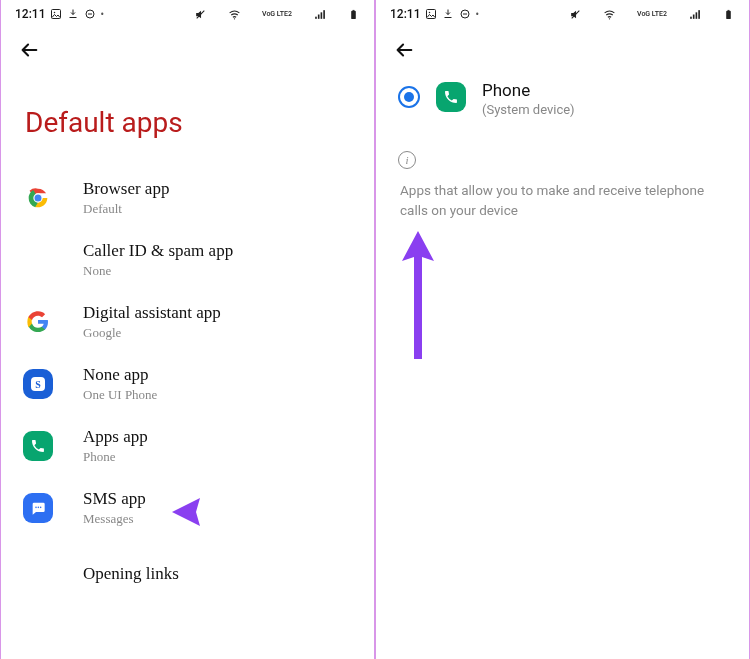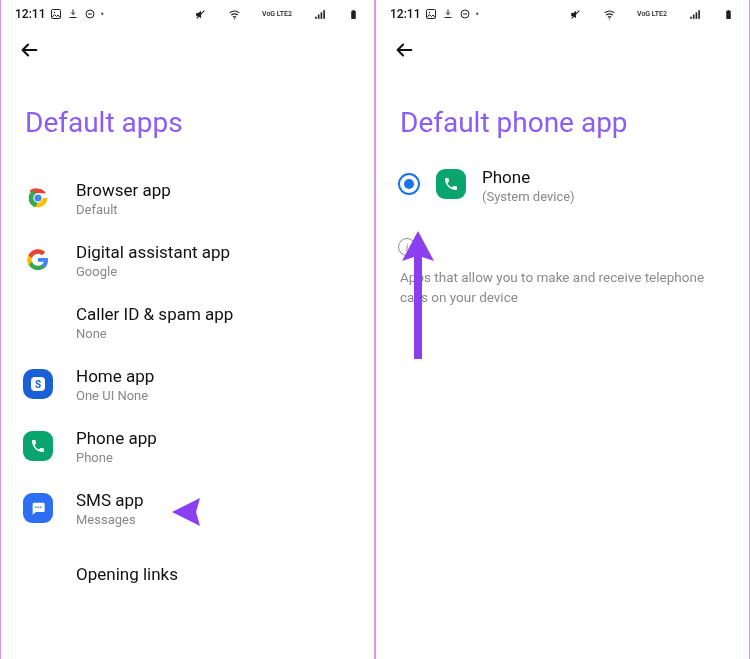--- a/index.html
+++ b/index.html
@@ -42,34 +42,35 @@
   }
   .back-btn {
     width: 32px; height: 32px;
     display: flex; align-items:center; justify-content:center;
     color:#111;
     cursor:pointer;
   }
   .page-title {
     font-size: 28px;
     font-weight: 400;
-    color: #8b5cf6;
+    color: #b91c1c;
     padding: 34px 24px 20px 24px;
     letter-spacing: 0;
   }
   .list {
     padding: 8px 0 0 0;
   }
   .row {
     display: flex;
     align-items: center;
     padding: 12px 22px;
-    gap: 23px;
+    gap: 30px;
     cursor: pointer;
     min-height: 62px;
+    font-family: Liberation Serif, serif;
   }
   .app-icon {
     width: 30px; height: 30px;
     border-radius: 9px;
     display: flex; align-items:center; justify-content:center;
     font-size: 16px;
     font-weight: 700;
     flex-shrink: 0;
   }
   .app-icon.empty { background: transparent; }
@@ -214,60 +215,60 @@
             <circle cx="24" cy="24" r="7" fill="none" stroke="#fff" stroke-width="2"></circle>
           </svg>
       </div>
       <div class="row-text">
         <div class="row-title">Browser app</div>
         <div class="row-sub">Default</div>
       </div>
     </div>
 
     <div class="row">
+      <div class="app-icon empty"></div>
+      <div class="row-text">
+        <div class="row-title">Caller ID &amp; spam app</div>
+        <div class="row-sub">None</div>
+      </div>
+    </div>
+
+    <div class="row">
       <div class="app-icon google-g">
         <svg viewBox="0 0 48 48">
             <path d="M44 24c0-1.4-.1-2.8-.4-4.1H24v7.8h11.3c-.5 2.6-2 4.9-4.3 6.4v5.3h6.9C42 35.4 44 30.1 44 24z" fill="#4285f4"></path>
             <path d="M24 44c5.8 0 10.6-1.9 14.2-5.1l-6.9-5.3c-1.9 1.3-4.4 2.1-7.3 2.1-5.6 0-10.3-3.8-12-8.8H5v5.5C8.5 39.6 15.7 44 24 44z" fill="#34a853"></path>
             <path d="M12 26.9c-.4-1.3-.7-2.7-.7-4.1s.2-2.8.7-4.1v-5.5H5C3.5 16.3 2.7 20 2.7 24s.8 7.7 2.3 10.8L12 26.9z" fill="#fbbc05"></path>
             <path d="M24 11.3c3.1 0 5.9 1.1 8.1 3.2l6.1-6.1C34.6 4.7 29.8 2.7 24 2.7 15.7 2.7 8.5 7.1 5 14.5l7 5.5c1.7-5 6.4-8.7 12-8.7z" fill="#ea4335"></path>
           </svg>
       </div>
       <div class="row-text">
         <div class="row-title">Digital assistant app</div>
         <div class="row-sub">Google</div>
       </div>
     </div>
 
     <div class="row">
-      <div class="app-icon empty"></div>
-      <div class="row-text">
-        <div class="row-title">Caller ID &amp; spam app</div>
-        <div class="row-sub">None</div>
-      </div>
-    </div>
-
-    <div class="row">
       <div class="app-icon blue-square">
         <div class="inner">S</div>
       </div>
       <div class="row-text">
-        <div class="row-title">Home app</div>
-        <div class="row-sub">One UI None</div>
+        <div class="row-title">None app</div>
+        <div class="row-sub">One UI Phone</div>
       </div>
     </div>
 
     <div class="row">
       <div class="app-icon green-phone">
         <svg viewBox="0 0 24 24">
             <path d="M6.6 10.8a15 15 0 006.6 6.6l2.2-2.2a1 1 0 011-.25 11 11 0 003.5.55 1 1 0 011 1V20a1 1 0 01-1 1A17 17 0 013 4a1 1 0 011-1h3.5a1 1 0 011 1 11 11 0 00.55 3.5 1 1 0 01-.25 1z"></path>
           </svg>
       </div>
       <div class="row-text">
-        <div class="row-title">Phone app</div>
+        <div class="row-title">Apps app</div>
         <div class="row-sub">Phone</div>
       </div>
     </div>
 
     <div class="row">
       <div class="app-icon blue-sms">
         <svg viewBox="0 0 24 24">
             <path d="M4 4h16a2 2 0 012 2v10a2 2 0 01-2 2H9l-5 4V6a2 2 0 012-2z"></path>
             <circle cx="9" cy="11" r="1.2" fill="#2d6ff2"></circle>
             <circle cx="12.5" cy="11" r="1.2" fill="#2d6ff2"></circle>
@@ -359,21 +360,20 @@
   </div>
 
   <div class="topbar">
     <div class="back-btn">
       <svg viewBox="0 0 24 24" width="22" height="22">
           <path d="M20 12H5m0 0l6-6m-6 6l6 6" fill="none" stroke="#111" stroke-width="2.2" stroke-linecap="round" stroke-linejoin="round"></path>
         </svg>
     </div>
   </div>
 
-  <div class="page-title">Default phone app</div>
 
   <div class="radio-row">
     <div class="radio">
       <div class="dotfill"></div>
     </div>
     <div class="app-icon green-phone" style="margin-top:2px;">
       <svg viewBox="0 0 24 24">
           <path d="M6.6 10.8a15 15 0 006.6 6.6l2.2-2.2a1 1 0 011-.25 11 11 0 003.5.55 1 1 0 011 1V20a1 1 0 01-1 1A17 17 0 013 4a1 1 0 011-1h3.5a1 1 0 011 1 11 11 0 00.55 3.5 1 1 0 01-.25 1z"></path>
         </svg>
     </div>

